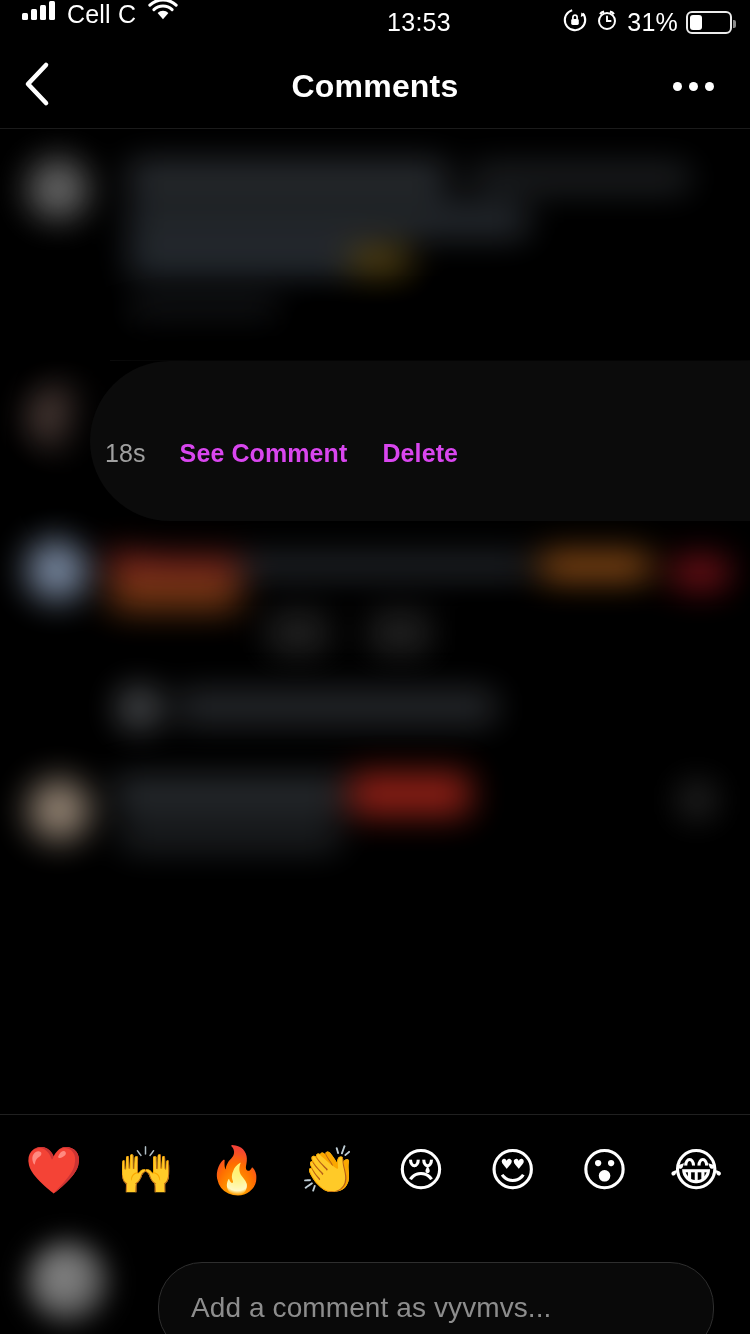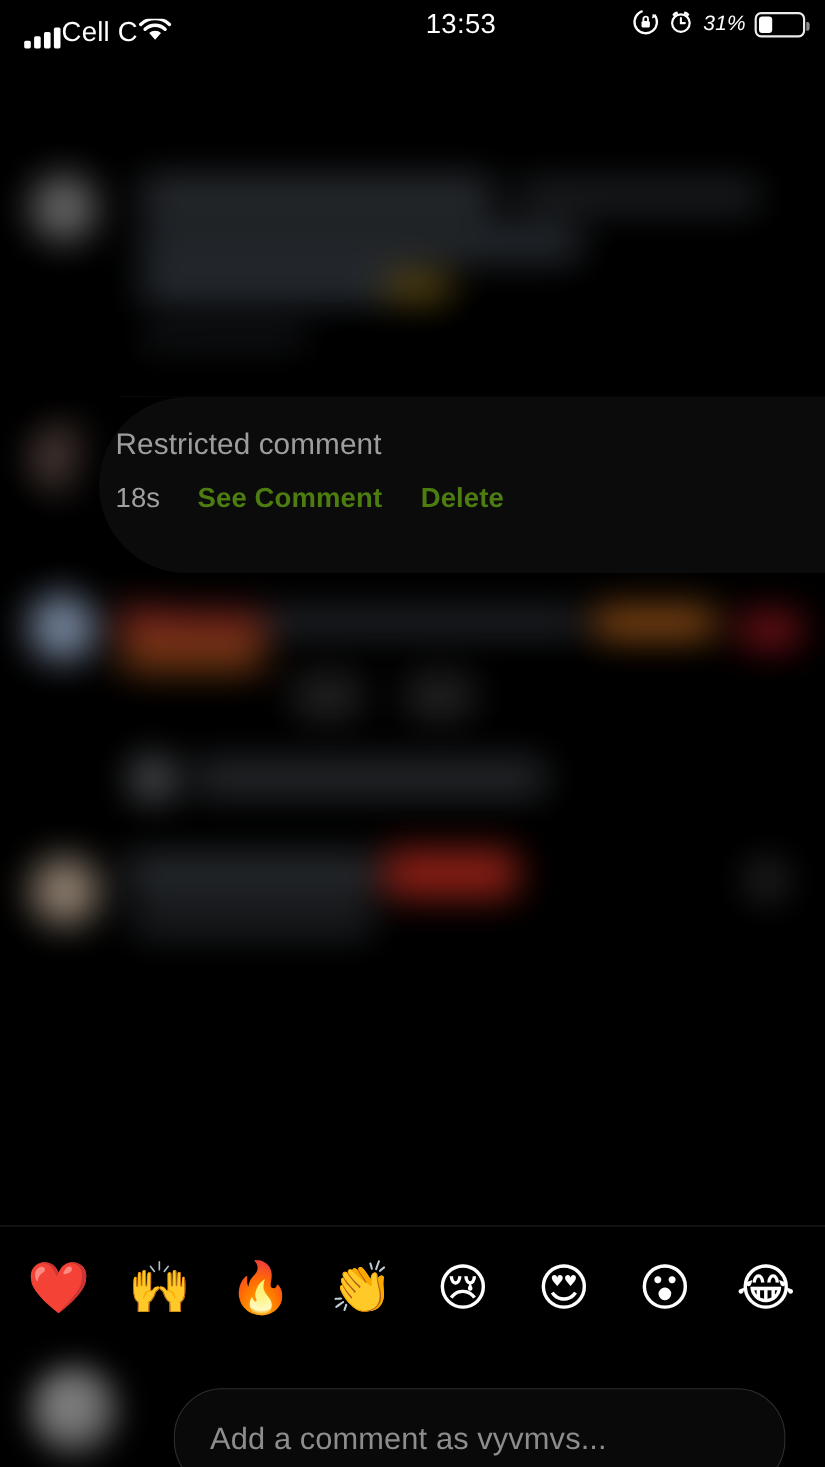--- a/index.html
+++ b/index.html
@@ -25,22 +25,22 @@
     position: absolute;
     top: 0; left: 0;
     width: 750px;
     height: 44px;
   }
   .sb-left {
     position: absolute;
     left: 22px; top: 0;
     height: 44px;
     display: flex;
-    align-items: flex-end;
-    gap: 1px;
+    align-items: flex-start;
+    gap: 12px;
   }
   .signal-bars {
     display: flex;
     align-items: flex-end;
     gap: 3px;
     height: 20px;
   }
   .signal-bars i {
     display: block;
     width: 6px;
@@ -71,23 +71,22 @@
   }
   .sb-right {
     position: absolute;
     right: 18px; top: 0;
     height: 44px;
     display: flex;
     align-items: center;
     gap: 8px;
   }
   .battery-pct {
-    font-size: 19px;
+    font-size: 25px;
     letter-spacing: 0.2px;
-    font-style: italic;
   }
   .battery-shell {
     position: relative;
     width: 46px;
     height: 23px;
     border: 2px solid rgba(255,255,255,0.92);
     border-radius: 6px;
     box-sizing: border-box;
   }
   .battery-shell::after {
@@ -219,21 +218,21 @@
     align-items: flex-start;
   }
   #restricted-actions .meta-time {
     font-size: 25px;
     color: #a0a0a0;
     margin-right: 34px;
     letter-spacing: 0.1px;
   }
   #restricted-actions .meta-action {
     font-size: 25px;
-    color: #4d7c0f;
+    color: #d946ef;
     font-weight: bold;
     margin-right: 35px;
     letter-spacing: 0.1px;
     cursor: pointer;
   }
 
   
   #emoji-bar {
     position: absolute;
     left: 0;
@@ -340,20 +339,35 @@
           <path d="M19.8 5.6 a5.6 5.6 0 0 0 -4.6 -3.1 l-0.6 2.3 a3.6 3.6 0 0 1 3.1 2.2 z" fill="#fff"></path>
         </svg>
       </span>
       <span class="battery-pct">31%</span>
       <span class="battery-shell">
         <span class="battery-fill"></span>
       </span>
     </div>
   </div>
 
+  <div id="navbar">
+    <div id="back-button">
+      <span>
+        <svg width="36" height="48" viewBox="0 0 36 48">
+          <path d="M27 5 L9 24 L27 43" fill="none" stroke="#ffffff" stroke-width="4.6" stroke-linecap="round" stroke-linejoin="round"></path>
+        </svg>
+      </span>
+    </div>
+    <div id="nav-title">Comments</div>
+    <div id="more-button">
+      <span></span>
+      <span></span>
+      <span></span>
+    </div>
+  </div>
 
   <div id="comment-list">
 
     <div class="comment-row blurred" style="top:10px;height:220px">
       <span class="blur-avatar" style="left:28px;top:20px;width:60px;height:60px;background:#6d6d6d"></span>
       <span class="blur-line" style="left:128px;top:22px;width:320px;height:34px;background:#2e3237"></span>
       <span class="blur-line" style="left:470px;top:26px;width:220px;height:26px;background:#232629"></span>
       <span class="blur-line" style="left:128px;top:66px;width:400px;height:32px;background:#2b3036"></span>
       <span class="blur-line" style="left:128px;top:106px;width:250px;height:28px;background:#313840"></span>
       <span class="blur-line" style="left:350px;top:110px;width:60px;height:24px;background:#6b5415"></span>
@@ -385,21 +399,20 @@
     <div class="comment-row blurred" style="top:630px;height:140px">
       <span class="blur-avatar" style="left:28px;top:20px;width:62px;height:62px;background:#9b8a79"></span>
       <span class="blur-line" style="left:114px;top:18px;width:230px;height:34px;background:#2d3135"></span>
       <span class="blur-line" style="left:350px;top:14px;width:120px;height:42px;background:#9c2318"></span>
       <span class="blur-line" style="left:120px;top:62px;width:220px;height:30px;background:#202326"></span>
       <span class="blur-line" style="left:680px;top:24px;width:34px;height:34px;background:#2a2a2a"></span>
     </div>
 
     <div id="restricted-divider"></div>
     <div id="restricted-row"></div>
-    <div id="restricted-label">Restricted comment</div>
     <div id="restricted-actions">
       <span class="meta-time">18s</span>
       <span class="meta-action">See Comment</span>
       <span class="meta-action">Delete</span>
     </div>
 
   </div>
 
   <div id="emoji-bar">
     <span class="emoji-btn">❤️</span>

